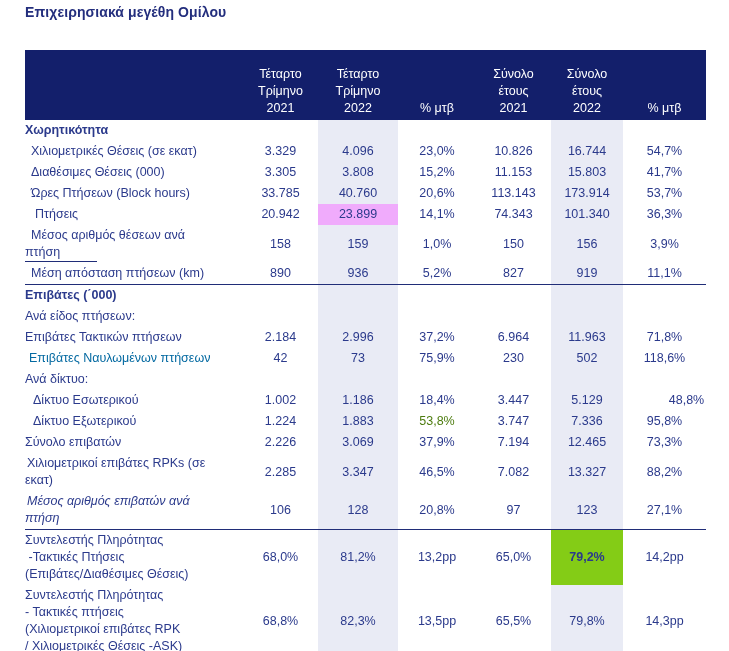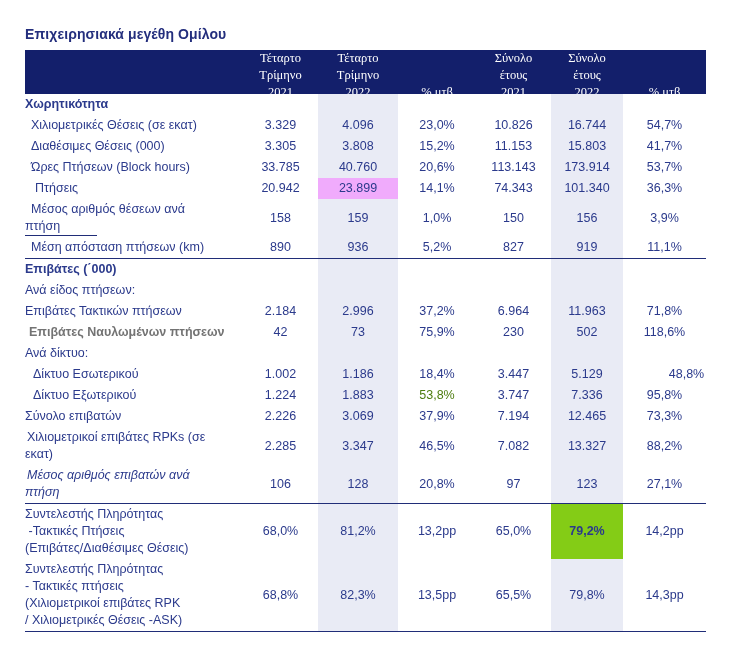--- a/index.html
+++ b/index.html
@@ -4,34 +4,33 @@
 <style>
   html,body{margin:0;padding:0;background:#ffffff;}
   .page{
     position:relative;
     width:729px;height:651px;
     background:#ffffff;
     font-family:"Liberation Sans","DejaVu Sans",sans-serif;
     overflow:hidden;
   }
   .title{
-    position:absolute;left:25px;top:26px;
+    position:absolute;left:25px;top:4px;
     font-size:14px;font-weight:bold;
     letter-spacing:.1px;
   }
   .table{
     position:absolute;left:25px;top:50px;width:681px;
   }
   .grid-row{
     display:grid;
     grid-template-columns:218px 75px 80px 78px 75px 72px 83px;
   }
   .thead{
-    height:44px;
-    font-family:Liberation Serif, serif;
+    height:70px;
   }
   .th{
     color:#ffffff;
     font-size:12.5px;
     line-height:17px;
     display:flex;flex-direction:column;
     justify-content:flex-end;align-items:center;
     padding-bottom:3px;
     text-align:center;
   }
@@ -183,21 +182,21 @@
         <div class="grid-row row data">
           <div class="cell label" style="text-indent: 0px; color: rgb(43, 58, 140);">Επιβάτες Τακτικών πτήσεων</div>
           <div class="cell value" style="color: rgb(43, 58, 140);">2.184</div>
           <div class="cell value" style="color: rgb(43, 58, 140); background: rgb(233, 235, 245);">2.996</div>
           <div class="cell value" style="color: rgb(43, 58, 140);">37,2%</div>
           <div class="cell value" style="color: rgb(43, 58, 140);">6.964</div>
           <div class="cell value" style="color: rgb(43, 58, 140); background: rgb(233, 235, 245);">11.963</div>
           <div class="cell value" style="color: rgb(43, 58, 140);">71,8%</div>
         </div>
         <div class="grid-row row data">
-          <div class="cell label" style="text-indent: 4px; color: #737373; font-weight: bold;">Επιβάτες Ναυλωμένων πτήσεων</div>
+          <div class="cell label" style="text-indent: 4px; color: #0369a1;">Επιβάτες Ναυλωμένων πτήσεων</div>
           <div class="cell value" style="color: rgb(43, 58, 140);">42</div>
           <div class="cell value" style="color: rgb(43, 58, 140); background: rgb(233, 235, 245);">73</div>
           <div class="cell value" style="color: rgb(43, 58, 140);">75,9%</div>
           <div class="cell value" style="color: rgb(43, 58, 140);">230</div>
           <div class="cell value" style="color: rgb(43, 58, 140); background: rgb(233, 235, 245);">502</div>
           <div class="cell value" style="color: rgb(43, 58, 140);">118,6%</div>
         </div>
         <div class="grid-row row data">
           <div class="cell label" style="text-indent: 0px; color: rgb(43, 58, 140);">Ανά δίκτυο:</div>
           <div class="cell value" style="color: rgb(43, 58, 140);"></div>

